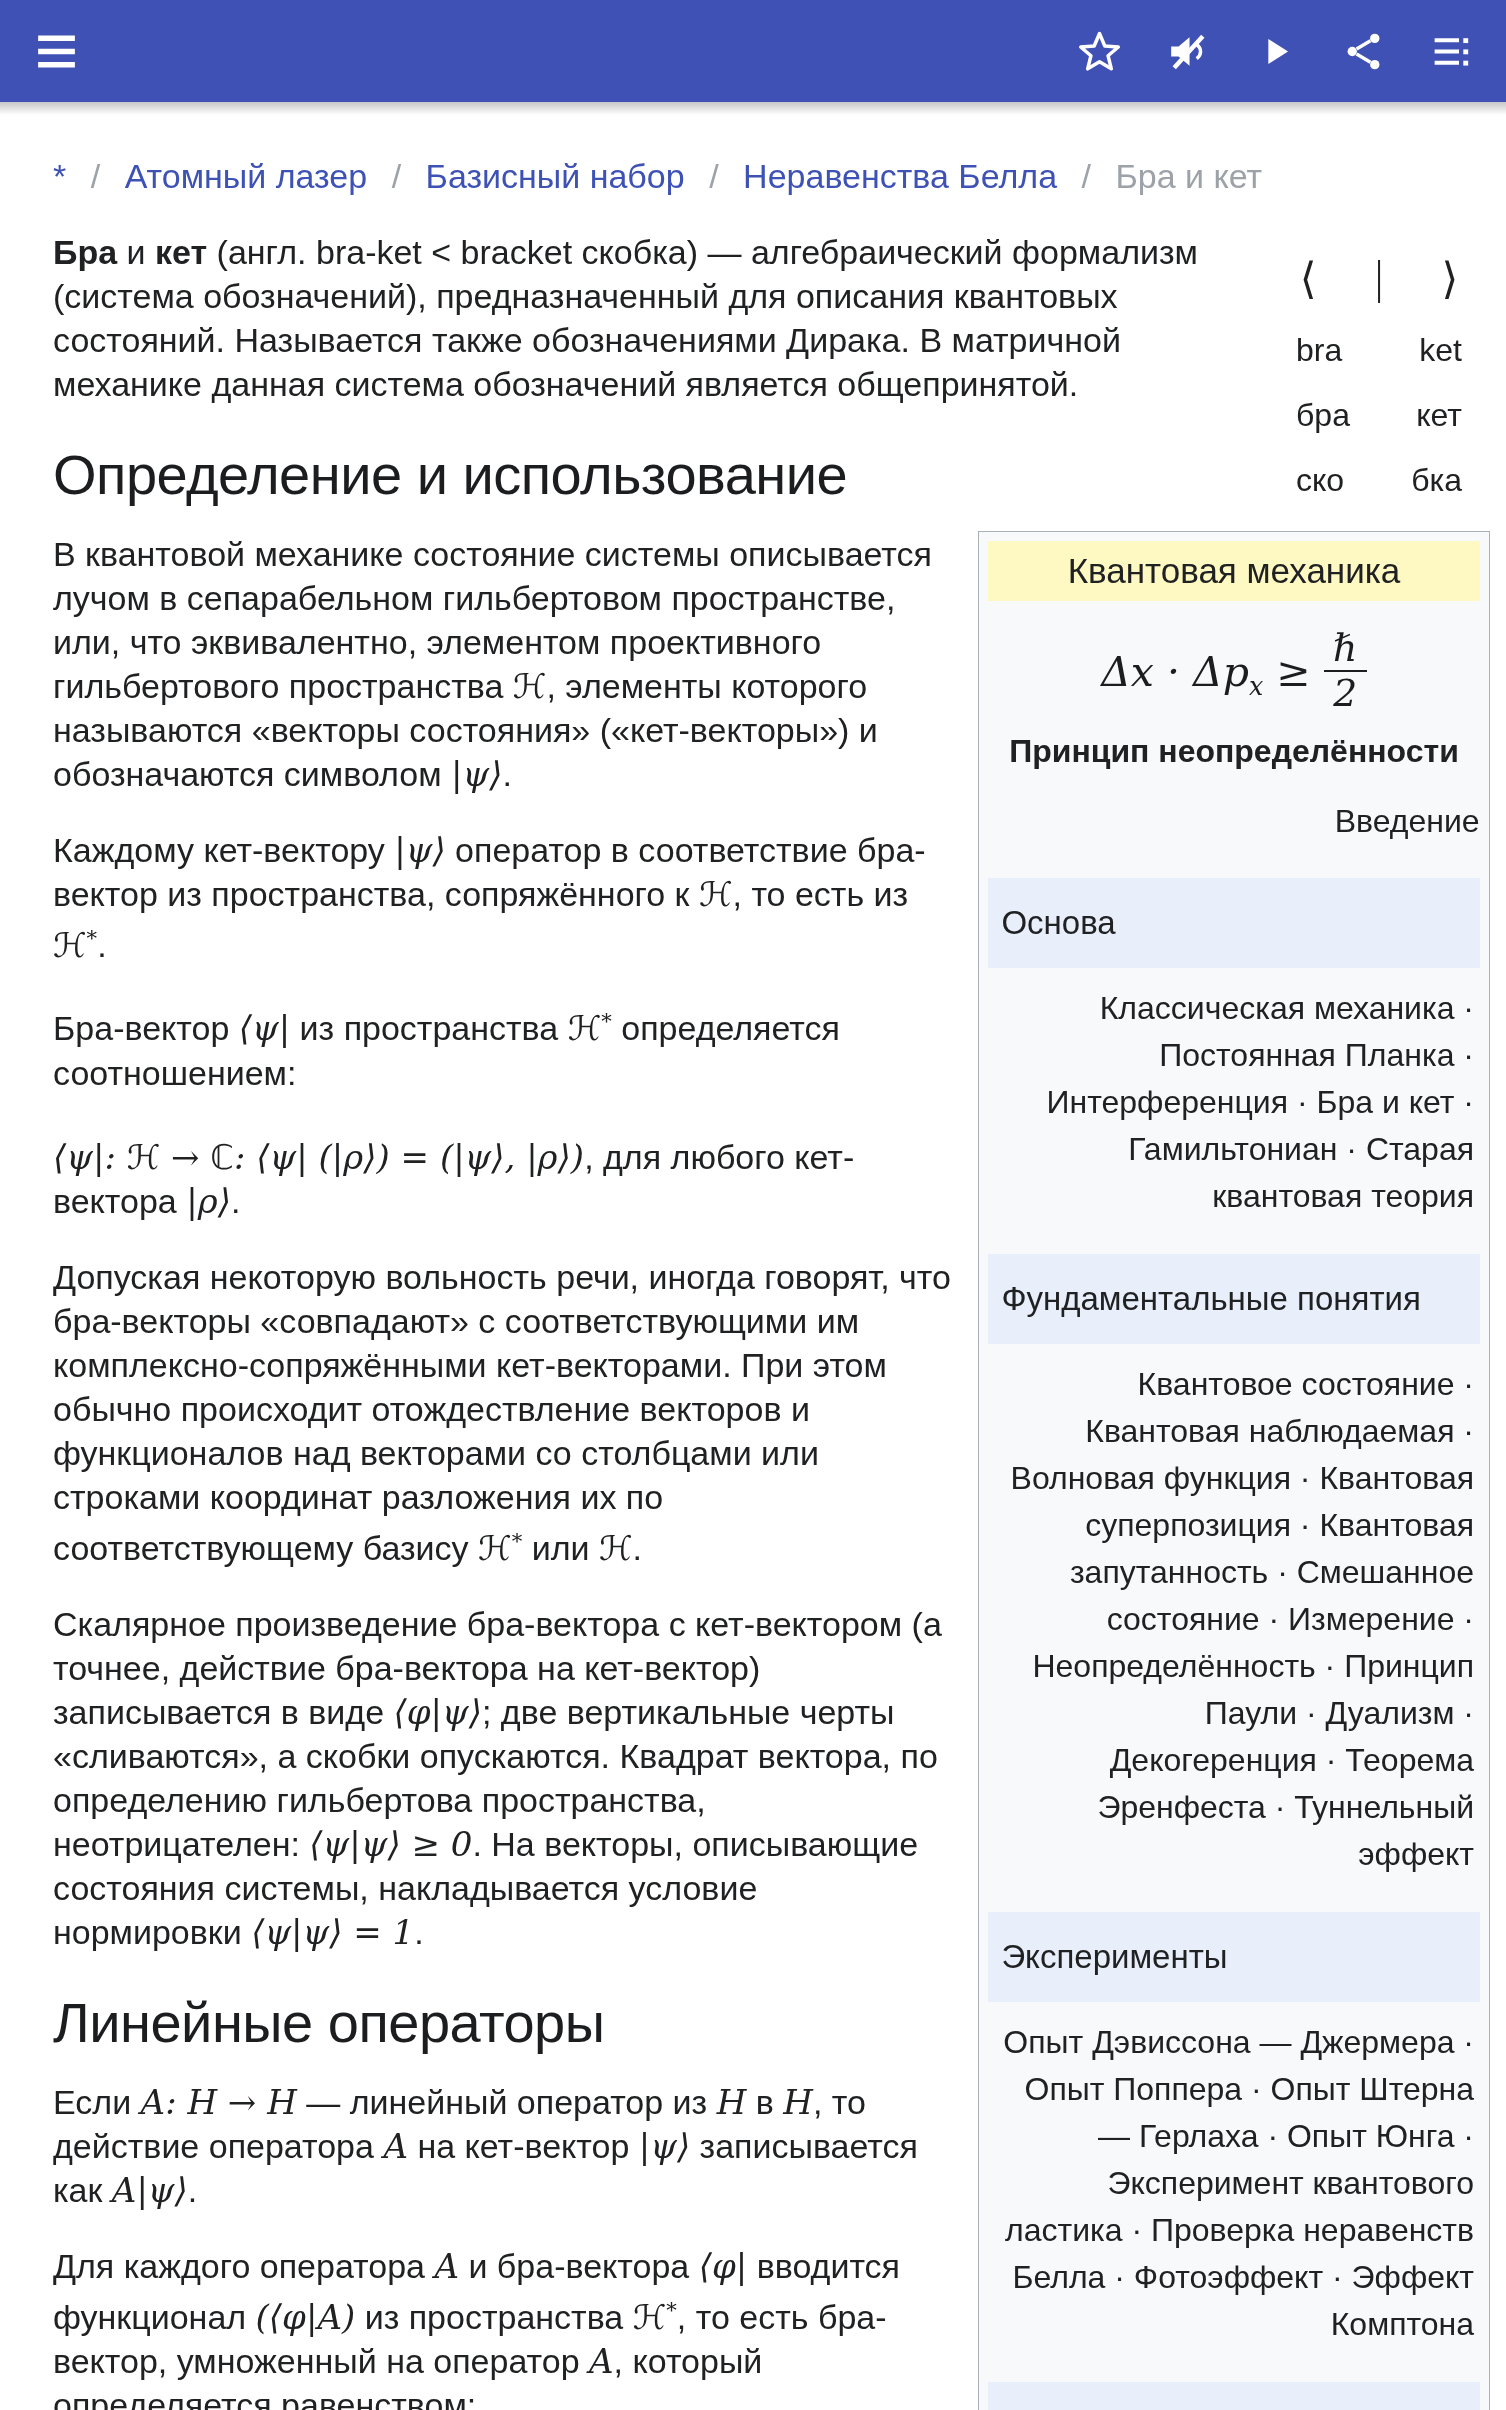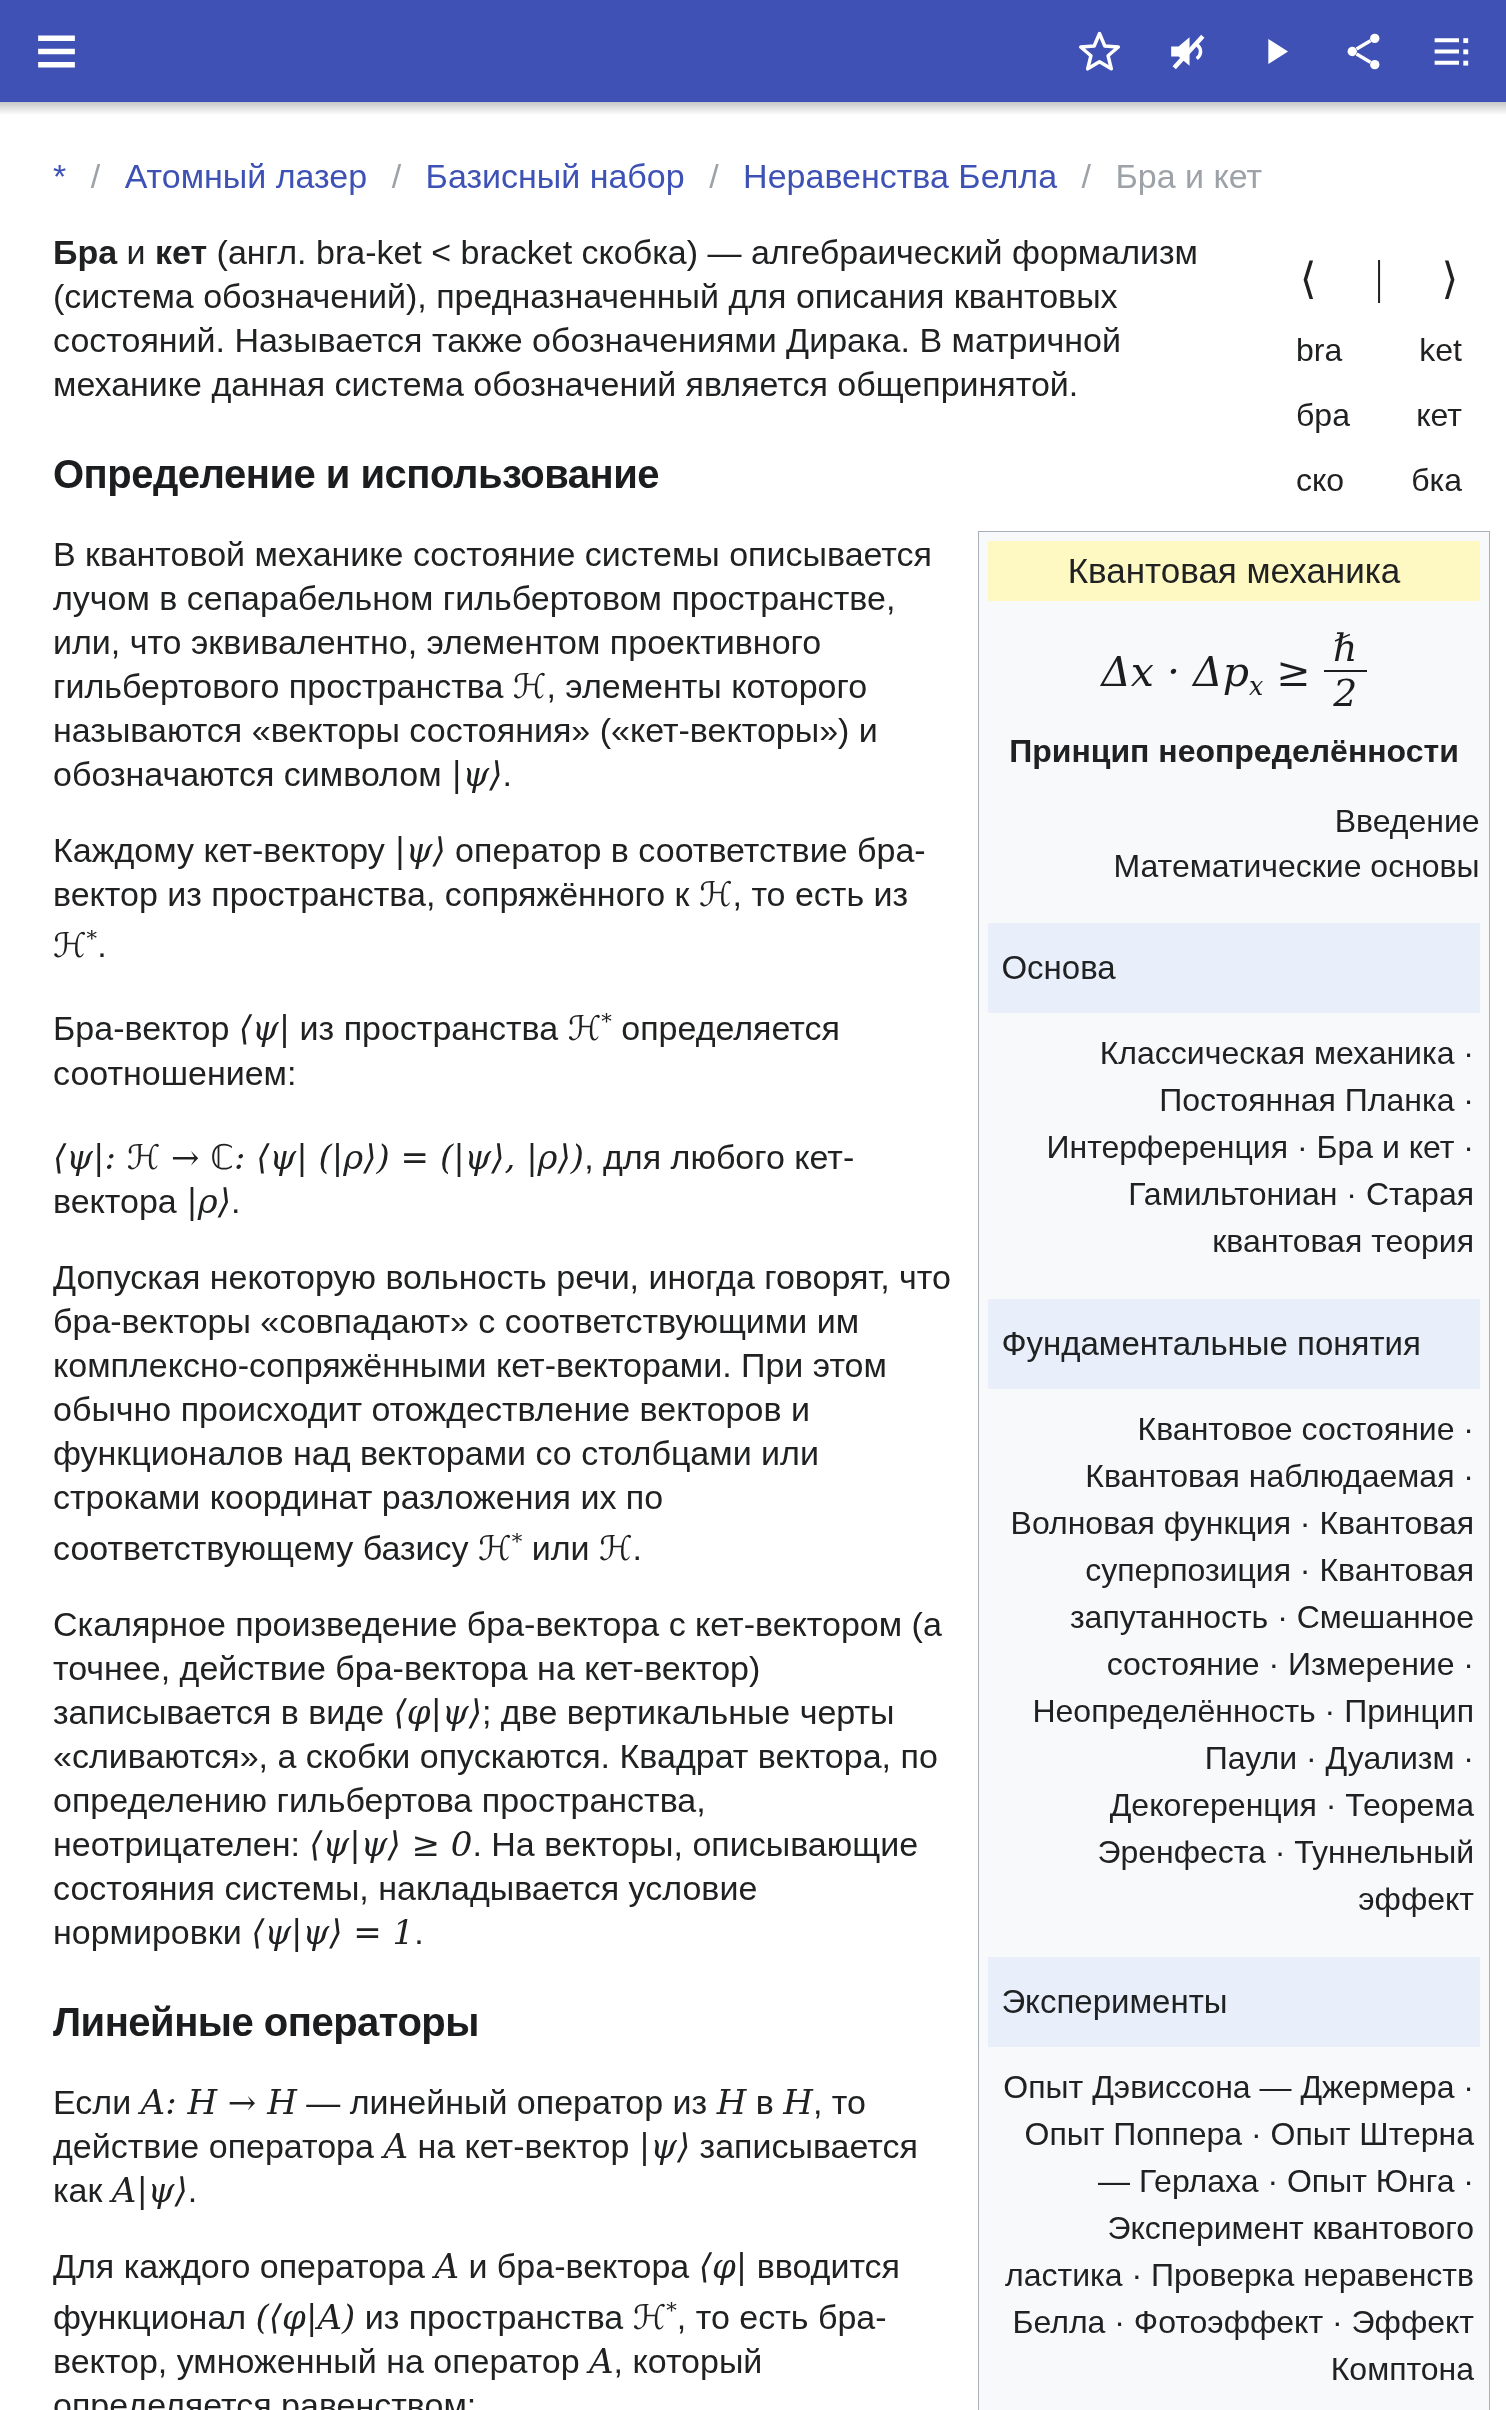--- a/index.html
+++ b/index.html
@@ -21,21 +21,21 @@
   .crumb{color:#3E51B5;cursor:pointer;white-space:nowrap}
   .crumb.current{color:#9CA2A8;cursor:default}
   .crumb-sep{color:#9CA2A8}
   
   .page{padding:0 17px 0 53px}
   .braket-fig{float:right;width:166px;margin:22.6px 28px 9.4px 32px;text-align:center;color:#202122}
   .fig-brackets{font-family:"DejaVu Sans","DejaVu Serif",serif;font-size:43px;line-height:51px;display:flex;justify-content:space-between;padding:0 3.8px;font-weight:300}
   .figrow{display:flex;justify-content:space-between;font-size:32px;line-height:38px;margin-top:27px}
   .intro{margin:32px 0 0;font-size:34px;line-height:44px}
   .article{font-size:34px;line-height:44px}
-  h2.sec{font-size:40px;line-height:51px;margin:43px 0 3.8px;font-weight:700;color:#1c1d1f;letter-spacing:-0.5px}
+  h2.sec{font-size:56px;line-height:51px;margin:43px 0 3.8px;font-weight:400;color:#1c1d1f;letter-spacing:-0.5px}
   p.para{margin:32px 0 0}
   .formula{margin:40px 0 0}
   .seg-b{font-weight:700}
   .seg-i{}
   .seg-m{font-family:"DejaVu Serif","DejaVu Sans",serif;font-style:italic}
   sup.seg,sub.seg{font-family:"DejaVu Serif","DejaVu Sans",serif;font-style:italic;font-size:0.62em}
   
   .infobox{
     float:right;clear:right;width:512px;margin:22.6px 0 24.5px 26px;box-sizing:border-box;
     background:#F8F9FA;border:1.9px solid #A9B0B8;padding:9.4px;
@@ -136,21 +136,20 @@
   <p class="intro" id="intro"><span class="seg-b">Бра</span><span class="seg-t"> и </span><span class="seg-b">кет</span><span class="seg-t"> (англ. </span><span class="seg-i">bra-ket</span><span class="seg-t"> &lt; </span><span class="seg-i">bracket</span><span class="seg-t"> скобка) — алгебраический формализм (система обозначений), предназначенный для описания квантовых состояний. Называется также </span><span class="seg-i">обозначениями Дирака</span><span class="seg-t">. В матричной механике данная система обозначений является общепринятой.</span></p>
 
   <div class="infobox">
     <div class="ib-title">Квантовая механика</div>
     <div class="ib-formula">
       <span>Δx · Δp</span><sub class="seg">x</sub><span> ≥ </span><span class="frac"><span class="num">ℏ</span><span class="den">2</span></span>
     </div>
     <div class="ib-caption">Принцип неопределённости</div>
     <div id="ib-links">
         <span class="ib-link">Введение</span>
-        <span class="ib-link">Математические основы</span>
       </div>
     <div id="ib-sections">
         <div class="ib-sec">
           <div class="ib-sec-h">Основа</div>
           <div class="ib-sec-b">Классическая механика · Постоянная Планка · Интерференция · Бра и кет · Гамильтониан · Старая квантовая теория</div>
         </div>
         <div class="ib-sec">
           <div class="ib-sec-h">Фундаментальные понятия</div>
           <div class="ib-sec-b">Квантовое состояние · Квантовая наблюдаемая · Волновая функция · Квантовая суперпозиция · Квантовая запутанность · Смешанное состояние · Измерение · Неопределённость · Принцип Паули · Дуализм · Декогеренция · Теорема Эренфеста · Туннельный эффект</div>
         </div>

